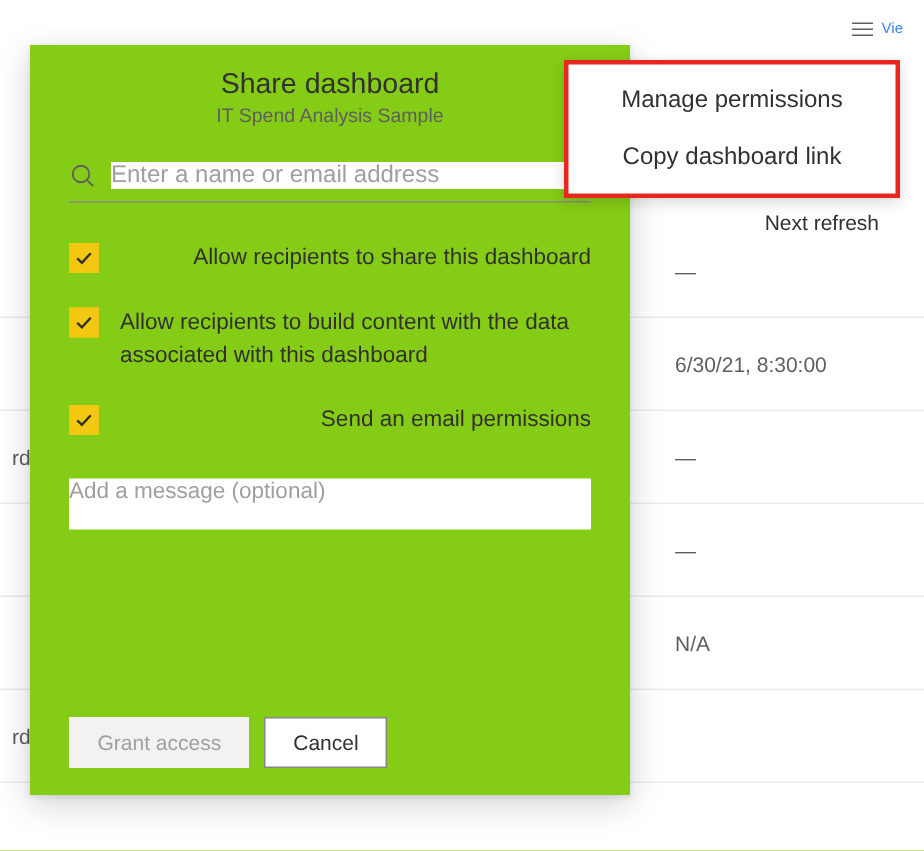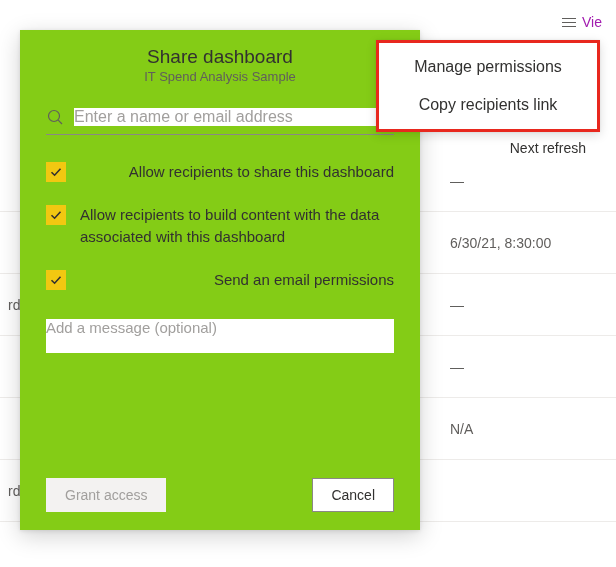--- a/index.html
+++ b/index.html
@@ -25,22 +25,22 @@
       top: 140px;
       right: 30px;
       font-size: 14px;
       color: #323130;
       font-weight: 400;
     }
     .bg-topright {
       position: absolute;
       top: 14px;
       right: 14px;
-      color: #a21caf;
-      font-size: 14px;
+      color: #3b82f6;
+      font-size: 10px;
       display: flex;
       align-items: center;
       gap: 6px;
     }
     .bg-row {
       display: flex;
       border-bottom: 1px solid #edebe9;
       height: 62px;
       align-items: center;
       padding-left: 0;
@@ -144,21 +144,21 @@
       font-family: inherit;
       resize: none;
       margin-top: 8px;
       margin-bottom: 8px;
     }
     .message-input::placeholder { color: #a19f9d; }
     .dialog-footer {
       margin-top: auto;
       display: flex;
       gap: 10px;
-      justify-content: space-between;
+      justify-content: flex-start;
     }
     .btn {
       height: 34px;
       padding: 0 18px;
       font-size: 14px;
       font-family: inherit;
       border: 1px solid #8a8886;
       background: #fff;
       cursor: pointer;
       color: #323130;
@@ -294,14 +294,14 @@
   <textarea class="message-input" rows="2" placeholder="Add a message (optional)" style=""></textarea>
 
   <div class="dialog-footer">
     <button class="btn primary">Grant access</button>
     <button class="btn">Cancel</button>
   </div>
 </div>
 
 <div class="context-menu">
   <div class="context-item">Manage permissions</div>
-  <div class="context-item">Copy recipients link</div>
+  <div class="context-item">Copy dashboard link</div>
 </div>
 
 </body></html>

